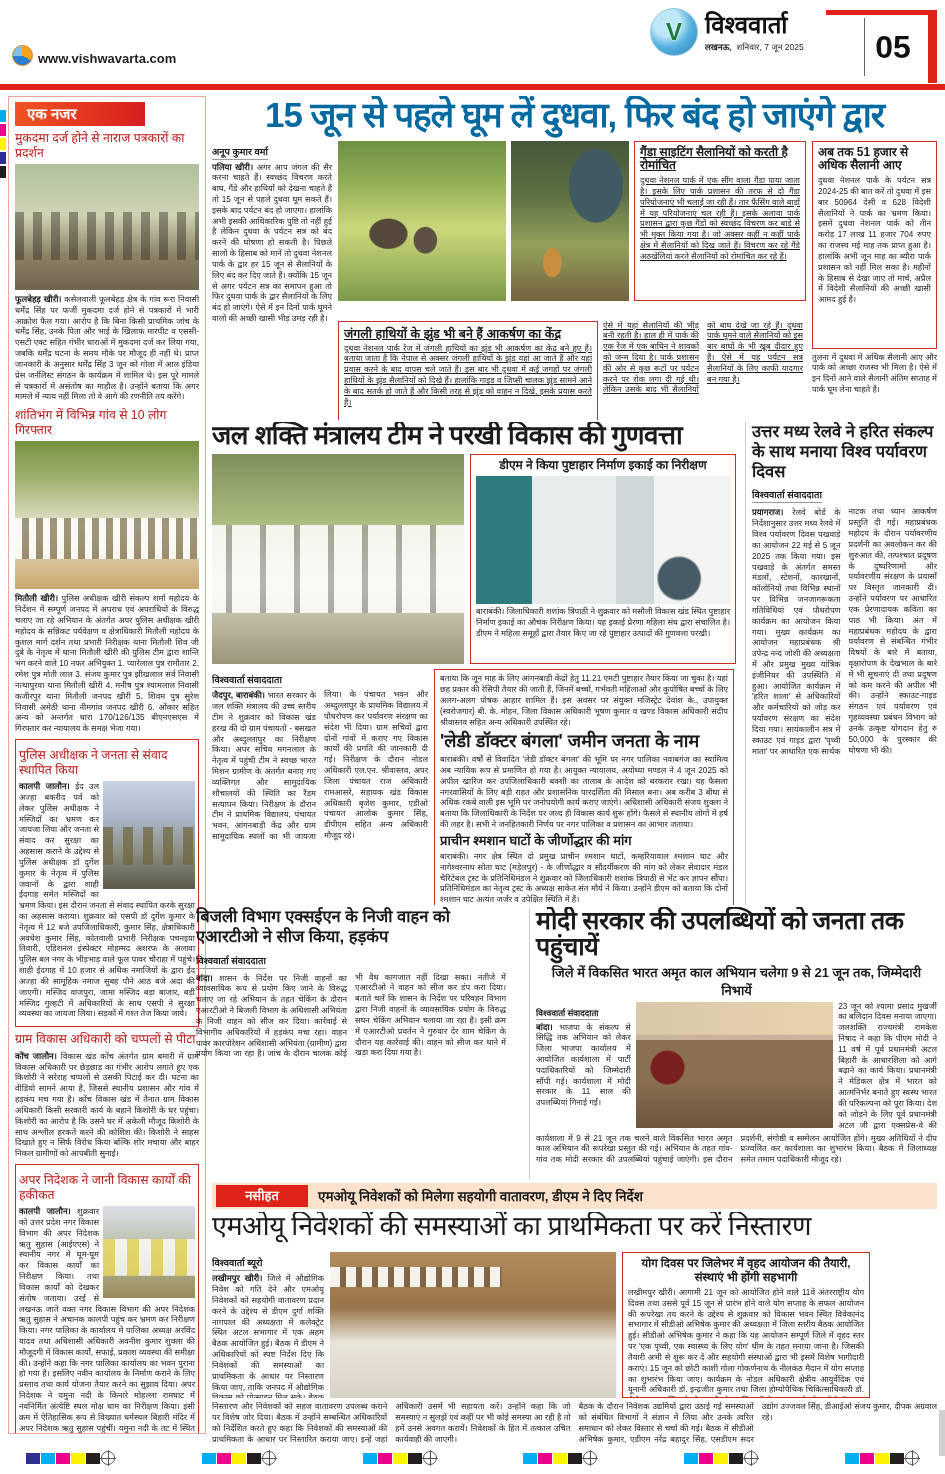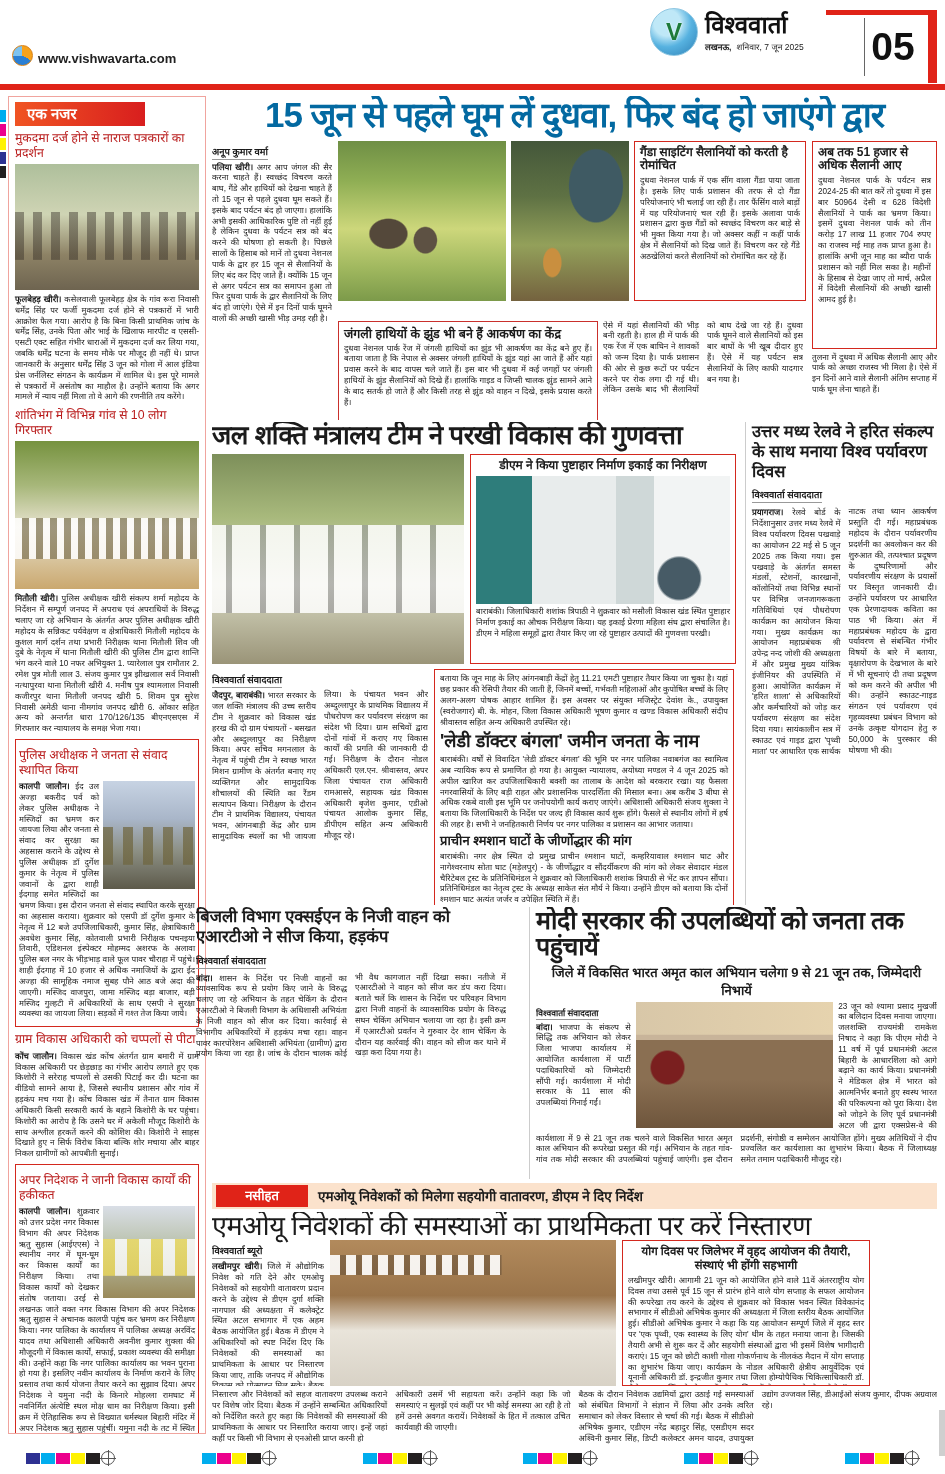--- a/index.html
+++ b/index.html
@@ -10,21 +10,21 @@
   .globe{width:19px;height:19px;border-radius:50%;background:conic-gradient(#f7a21b 0 120deg,#2a7fd4 120deg 270deg,#7ec3f0 270deg 360deg);border:1px solid #d77f12;}
   .url-txt{font-size:13px;font-weight:700;color:#222;}
   .masthead{position:absolute;left:170px;top:16px;width:470px;text-align:center;font-size:27px;font-weight:800;color:#101010;letter-spacing:-.5px;}
   .brand{position:absolute;left:650px;top:8px;display:flex;gap:7px;align-items:center;}
   .logo-circle{width:46px;height:46px;border-radius:50%;background:radial-gradient(circle at 35% 30%,#bfe8f7 0 30%,#57b2e0 55%,#2d7fb5 100%);position:relative;border:1px solid #8fc7e2;}
   .logo-v{position:absolute;inset:0;display:flex;align-items:center;justify-content:center;font-size:24px;font-weight:800;color:#1d7a3a;text-shadow:0 0 2px #fff;}
   .brand-name{font-size:24px;font-weight:800;color:#101010;line-height:1;}
   .edition{font-size:8.5px;color:#222;margin-top:4px;}
   .edition b{margin-right:5px;}
   .red-frame{position:absolute;top:10px;left:826px;width:102px;height:68px;border-top:5px solid #e02318;border-right:9px solid #e02318;}
-  .pageno{position:absolute;left:864px;top:18px;width:56px;height:58px;border-left:1.5px solid #666;font-size:39px;font-weight:800;color:#111;text-align:center;line-height:58px;}
+  .pageno{position:absolute;left:864px;top:18px;width:56px;height:58px;border-left:1.5px solid #666;font-size:32px;font-weight:800;color:#111;text-align:center;line-height:58px;}
   .red-rule{position:absolute;top:84px;left:0;width:945px;height:6px;background:#e02318;}
   
   .bt{font-size:8.2px;line-height:1.32;text-align:justify;color:#1d1d1d;margin:0 0 3px 0;}
   .bt b{font-size:8.4px;}
   .byline{font-size:9.5px;font-weight:700;margin:2px 0;border-bottom:1px solid #999;display:inline-block;padding-bottom:1px;}
   .cols2{column-count:2;column-gap:8px;}
   .cols4{column-count:4;column-gap:8px;}
   .rbox{border:1.5px solid #d3281e;padding:4px 5px;box-sizing:border-box;background:#fff;}
   .ph{width:100%;background:#bbb;}
   
@@ -43,21 +43,21 @@
   .banner{width:118px;height:24px;background:linear-gradient(90deg,#f05423,#d81e1e);color:#fff;font-size:15px;font-weight:800;line-height:24px;padding-left:12px;margin:1px 0 5px;}
   .sb-h{font-size:12.3px;font-weight:400;line-height:1.18;margin:5px 0 4px;color:#b91c1c;}
   .sb-ph{margin-bottom:4px;}
   .boxed{border:1px solid #d3281e;padding:3px;margin:4px 0;}
   .fl-ph{float:right;margin:0 0 3px 4px;}
   
   .lead{position:absolute;left:212px;top:96px;width:725px;height:324px;overflow:hidden;}
   .lead-h{font-size:35px;font-weight:800;text-align:center;letter-spacing:-1px;color:#0369a1;line-height:1.1;}
   .lead-grid{display:flex;gap:6px;margin-top:6px;height:268px;}
   .lcolA{width:120px;flex:none;overflow:hidden;}
-  .lcolB{width:468px;flex:none;}
+  .lcolB{width:468px;flex:none;text-decoration:underline;}
   .lcolC{width:125px;flex:none;overflow:hidden;}
   .lrow1{display:flex;gap:5px;height:160px;}
   .lrow2{display:flex;gap:5px;height:100px;margin-top:20px;}
   .sub-box{border:1px solid #c9302c;padding:3px 5px;width:260px;box-sizing:border-box;overflow:hidden;}
   .sub-t{font-size:12.5px;font-weight:800;margin:0 0 2px;}
   .box-t{font-size:12px;font-weight:800;margin:0 0 3px;line-height:1.15;}
   .jal{position:absolute;left:212px;top:422px;width:527px;height:483px;overflow:hidden;}
   .jal-h{font-size:26px;font-weight:800;letter-spacing:-.5px;line-height:1.05;margin-bottom:5px;}
   .jrow1{display:flex;gap:6px;height:210px;}
   .jrow2{display:flex;gap:6px;margin-top:5px;height:252px;}
@@ -67,21 +67,21 @@
   .bij-h{font-size:16.5px;font-weight:800;line-height:1.2;margin-bottom:3px;}
   .modi{position:absolute;left:529px;top:907px;width:408px;height:272px;overflow:hidden;border-left:1px solid #ccc;padding-left:6px;box-sizing:border-box;}
   .modi-h{font-size:25px;font-weight:800;letter-spacing:-.5px;line-height:1.05;}
   .modi-sub{font-size:13px;font-weight:700;text-align:center;margin:3px 0;}
   .mrow{display:flex;gap:5px;height:128px;}
   .naseehat{position:absolute;left:212px;top:1183px;width:725px;height:26px;background:#fbe2cc;display:flex;align-items:center;gap:10px;}
   .nas-label{background:#e02318;color:#fff;font-size:13px;font-weight:800;width:92px;height:22px;line-height:22px;text-align:center;margin-left:4px;flex:none;}
   .nas-text{font-size:13.5px;font-weight:700;color:#1b1b1b;}
   .mou{position:absolute;left:212px;top:1212px;width:725px;height:232px;overflow:hidden;}
   .mou-h{font-size:27px;font-weight:400;text-align:left;letter-spacing:-.5px;line-height:1.05;}
-  .mou-row{display:flex;gap:6px;height:146px;margin-top:0;}
+  .mou-row{display:flex;gap:6px;height:146px;margin-top:12px;}
   .yoga-t{font-size:11.5px;font-weight:800;text-align:center;margin:0 0 3px;line-height:1.2;}
   
   .side-marks{position:absolute;left:0;top:110px;width:6px;display:flex;flex-direction:column;gap:2px;}
   .side-marks span{width:6px;height:12px;display:block;}
   .bars{position:absolute;left:0;top:1450px;width:945px;height:16px;display:flex;justify-content:space-between;padding:0 26px;box-sizing:border-box;}
   .grp{display:flex;gap:1px;align-items:center;}
   .sq{width:14px;height:11px;display:block;}
   .c-c{background:#00adee}.c-m{background:#ec008c}.c-y{background:#fff200}.c-k{background:#231f20}.c-b{background:#2e3192}
   .reg{width:12px;height:12px;border:1px solid #555;border-radius:50%;position:relative;}
   .reg:before{content:"";position:absolute;left:50%;top:-2px;bottom:-2px;width:1px;background:#555;}

